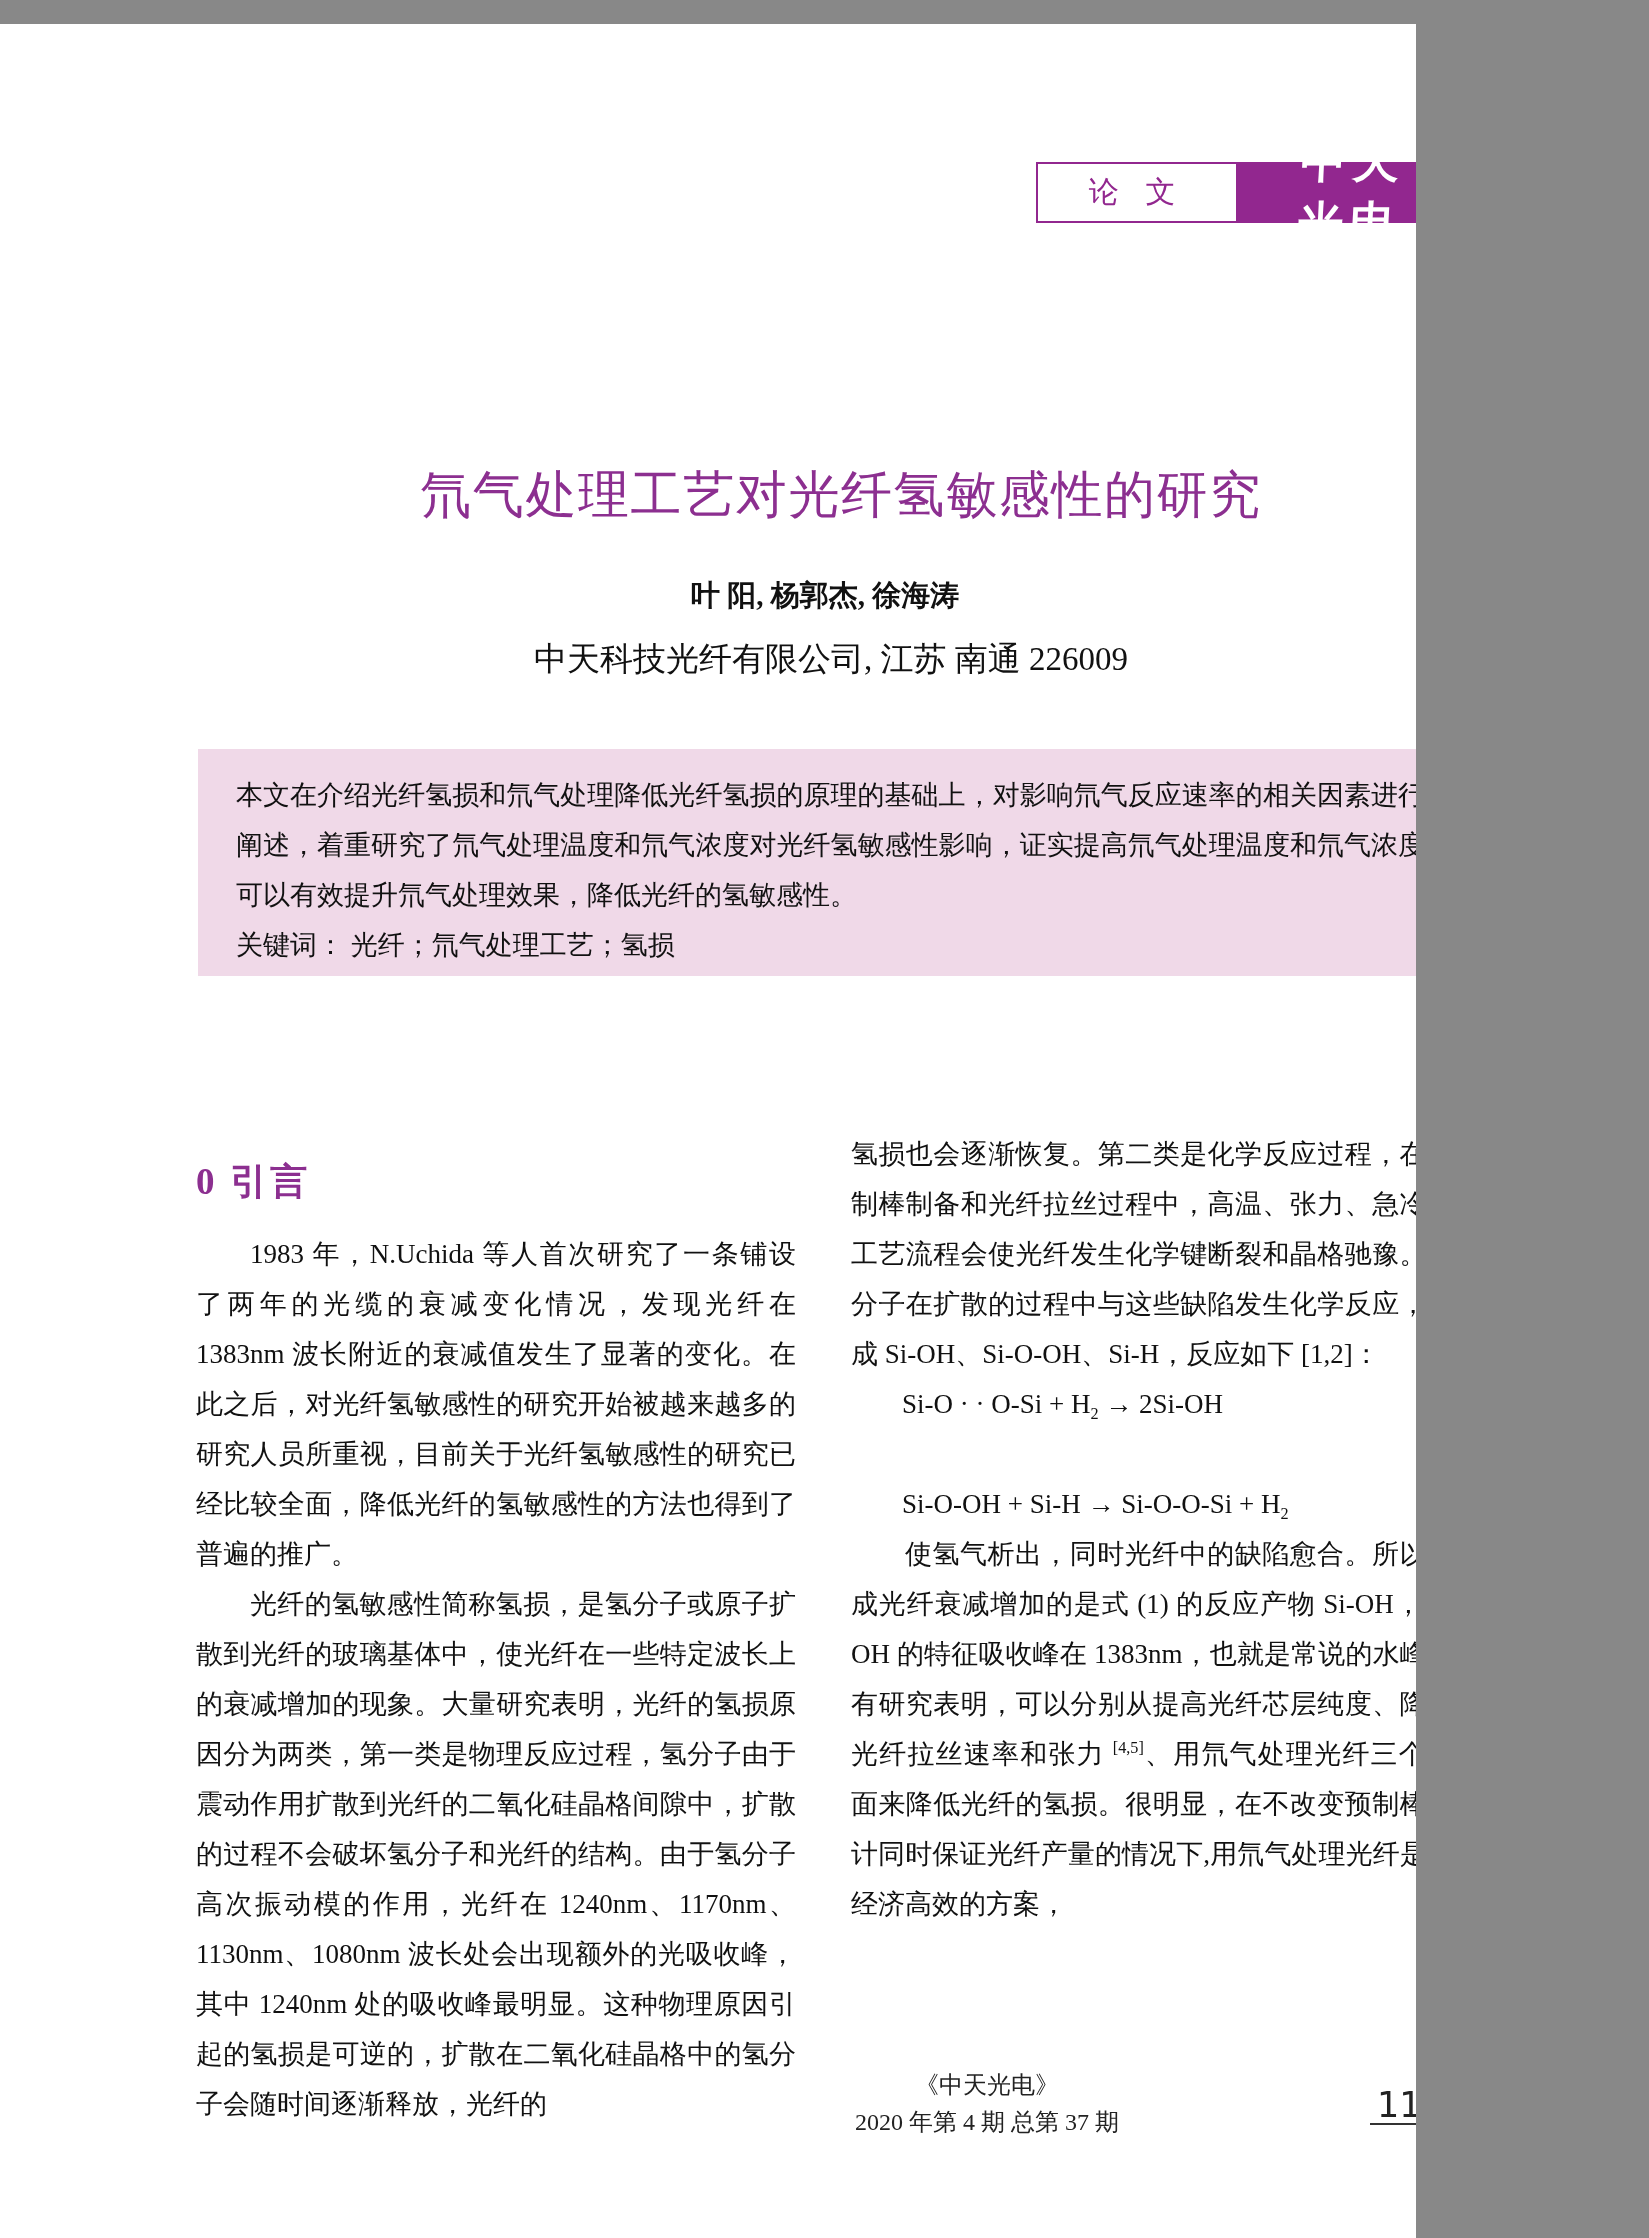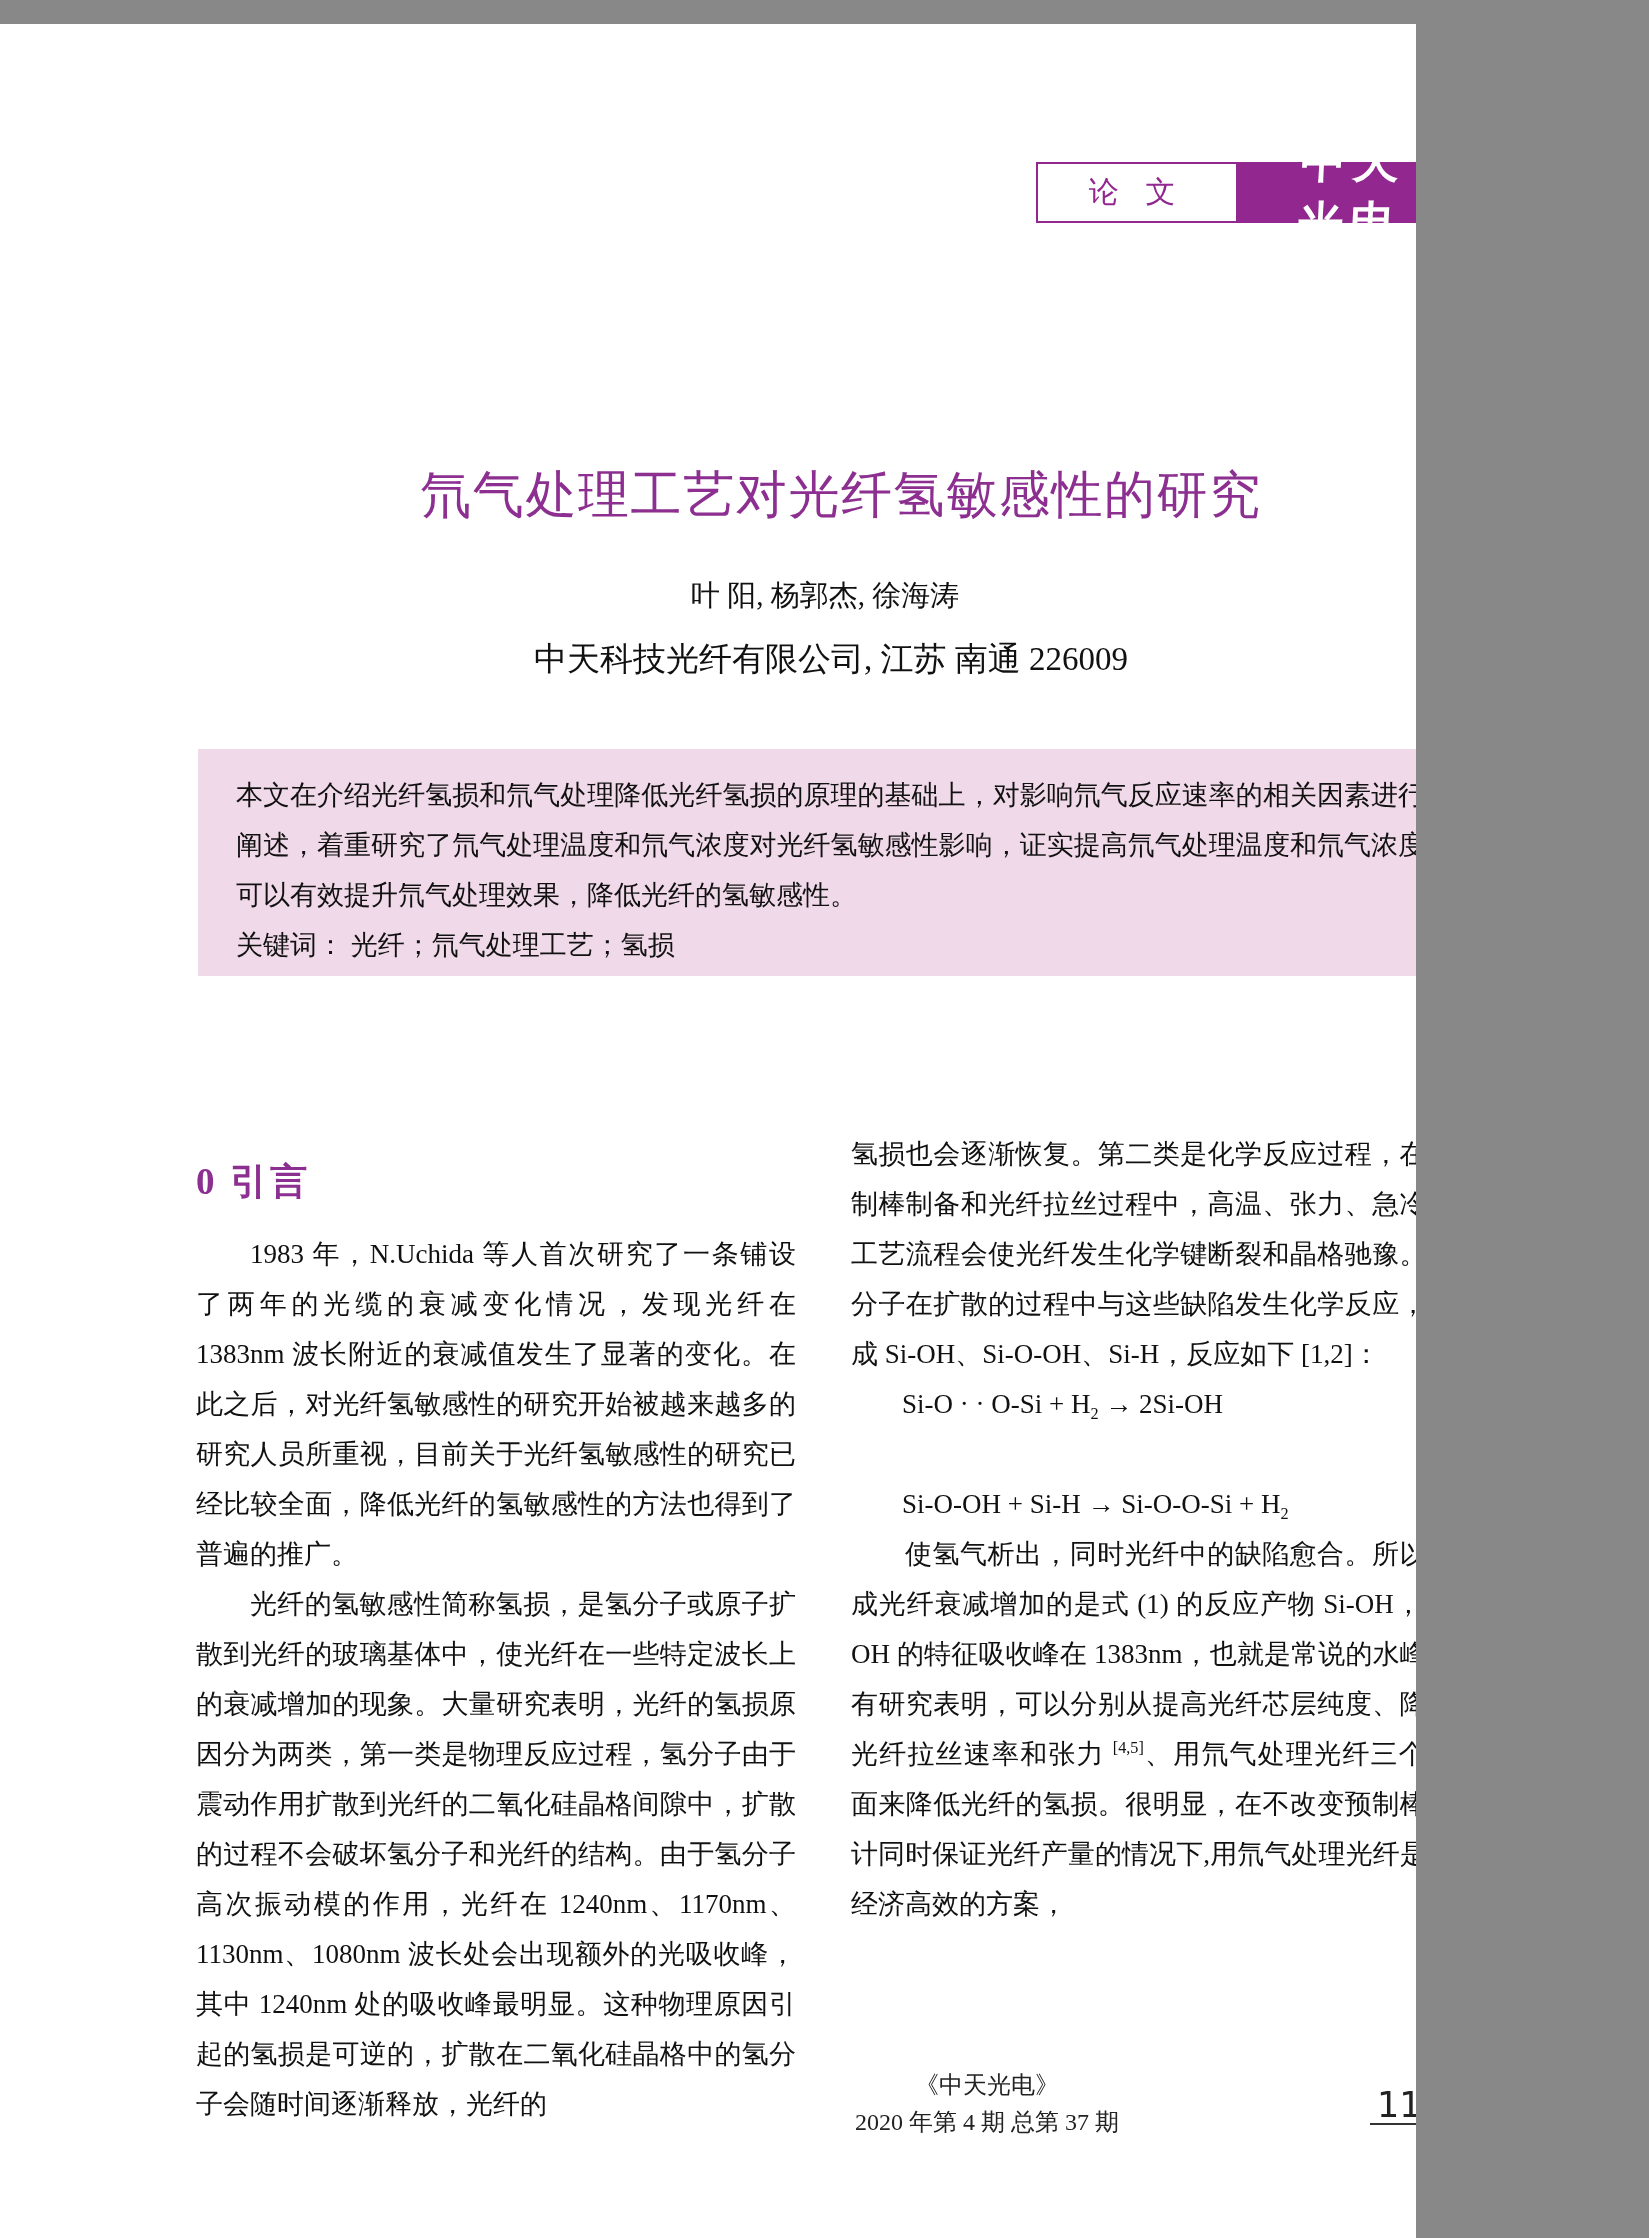--- a/index.html
+++ b/index.html
@@ -30,21 +30,21 @@
     transform:skewX(-3deg);
   }
   
   .title{
     position:absolute;left:16px;width:1650px;top:437px;
     text-align:center;font-size:51px;font-weight:normal;color:#8c2f90;
     letter-spacing:1.6px;
   }
   .authors{
     position:absolute;left:0;width:1650px;top:552px;
-    text-align:center;font-size:29px;color:#111;
+    text-align:center;font-size:29px;color:#111;font-weight:bold;
   }
   .affiliation{
     position:absolute;left:6px;width:1650px;top:613px;
     text-align:center;font-size:33px;color:#111;
   }
   
   .abstract-box{
     position:absolute;left:198px;top:725px;width:1256px;height:227px;
     background:#f0d9e8;box-sizing:border-box;
     padding:21px 29px 0 38px;

